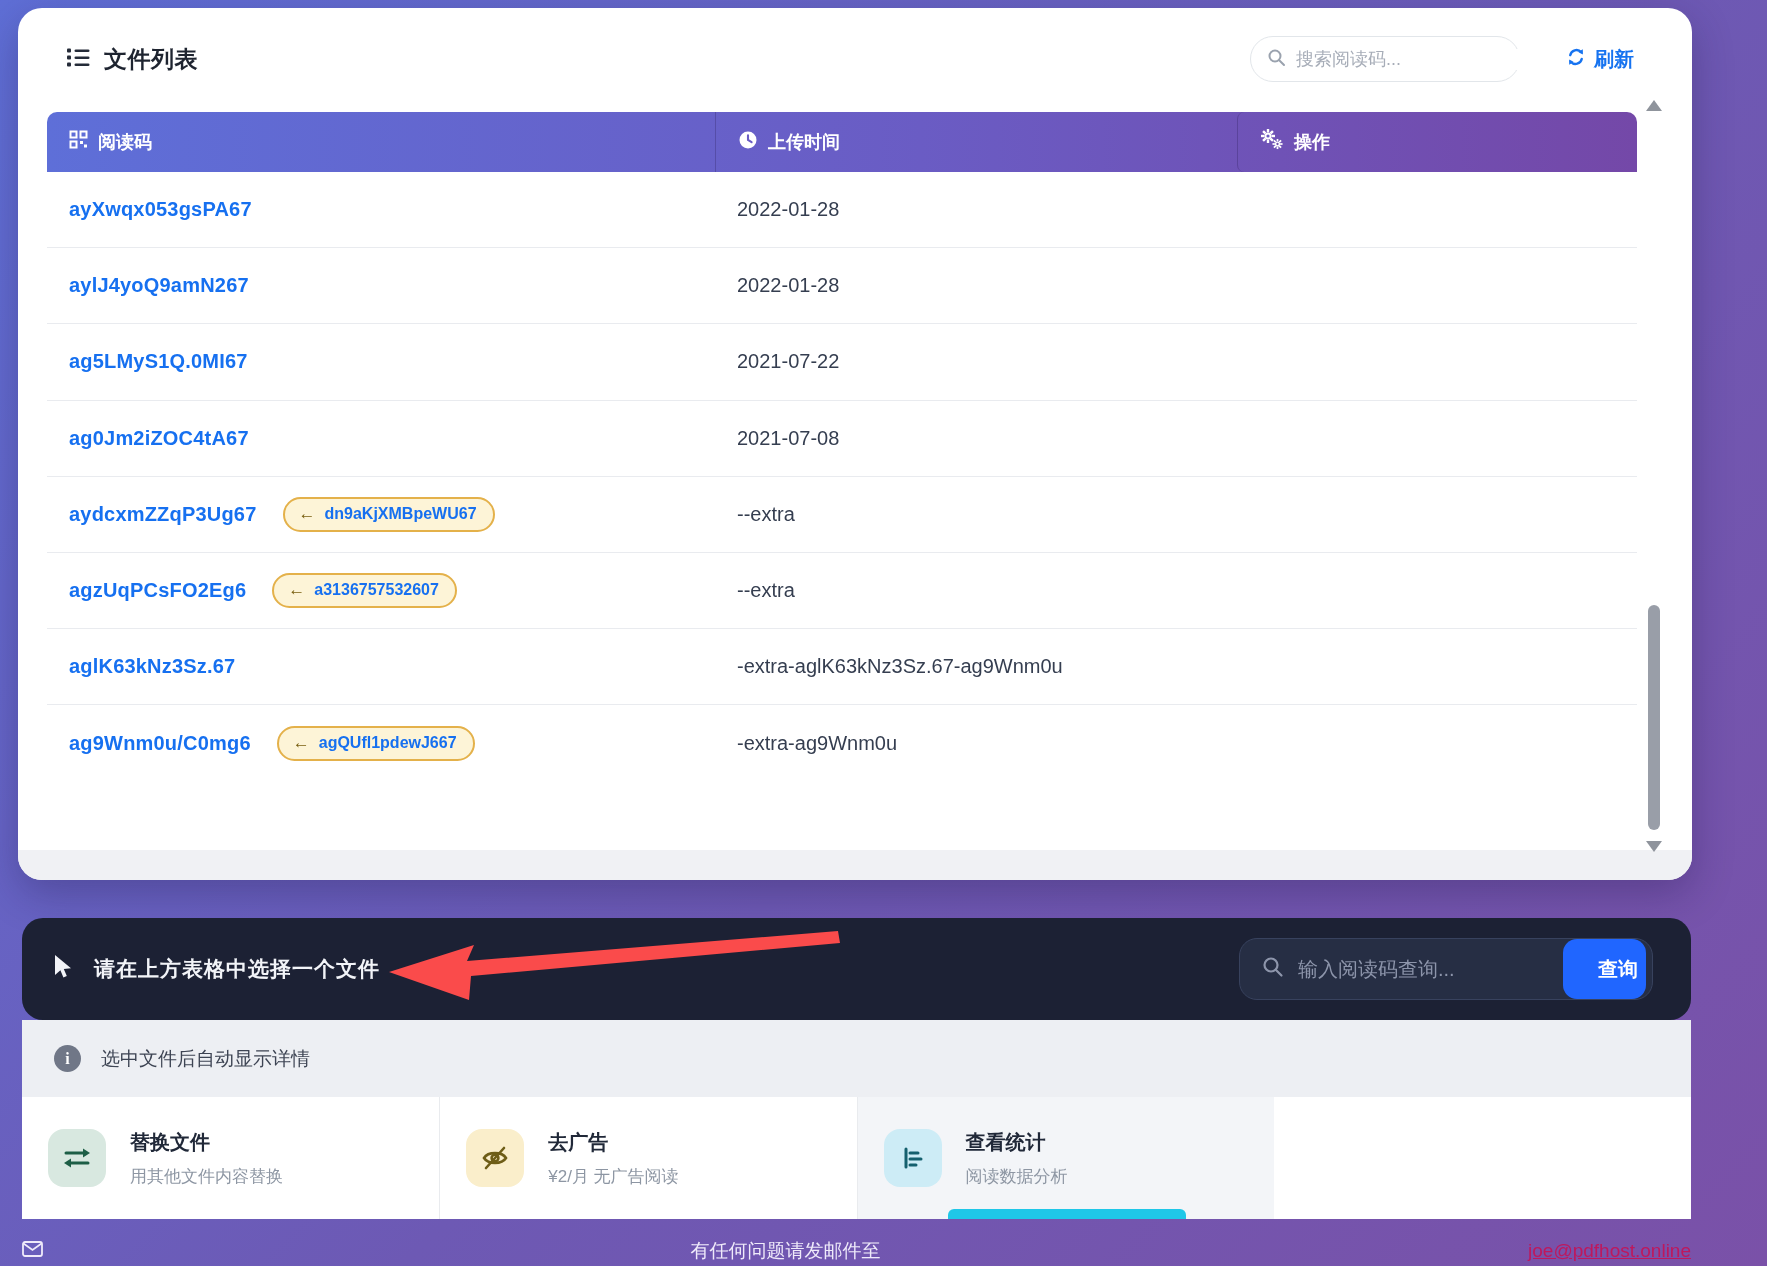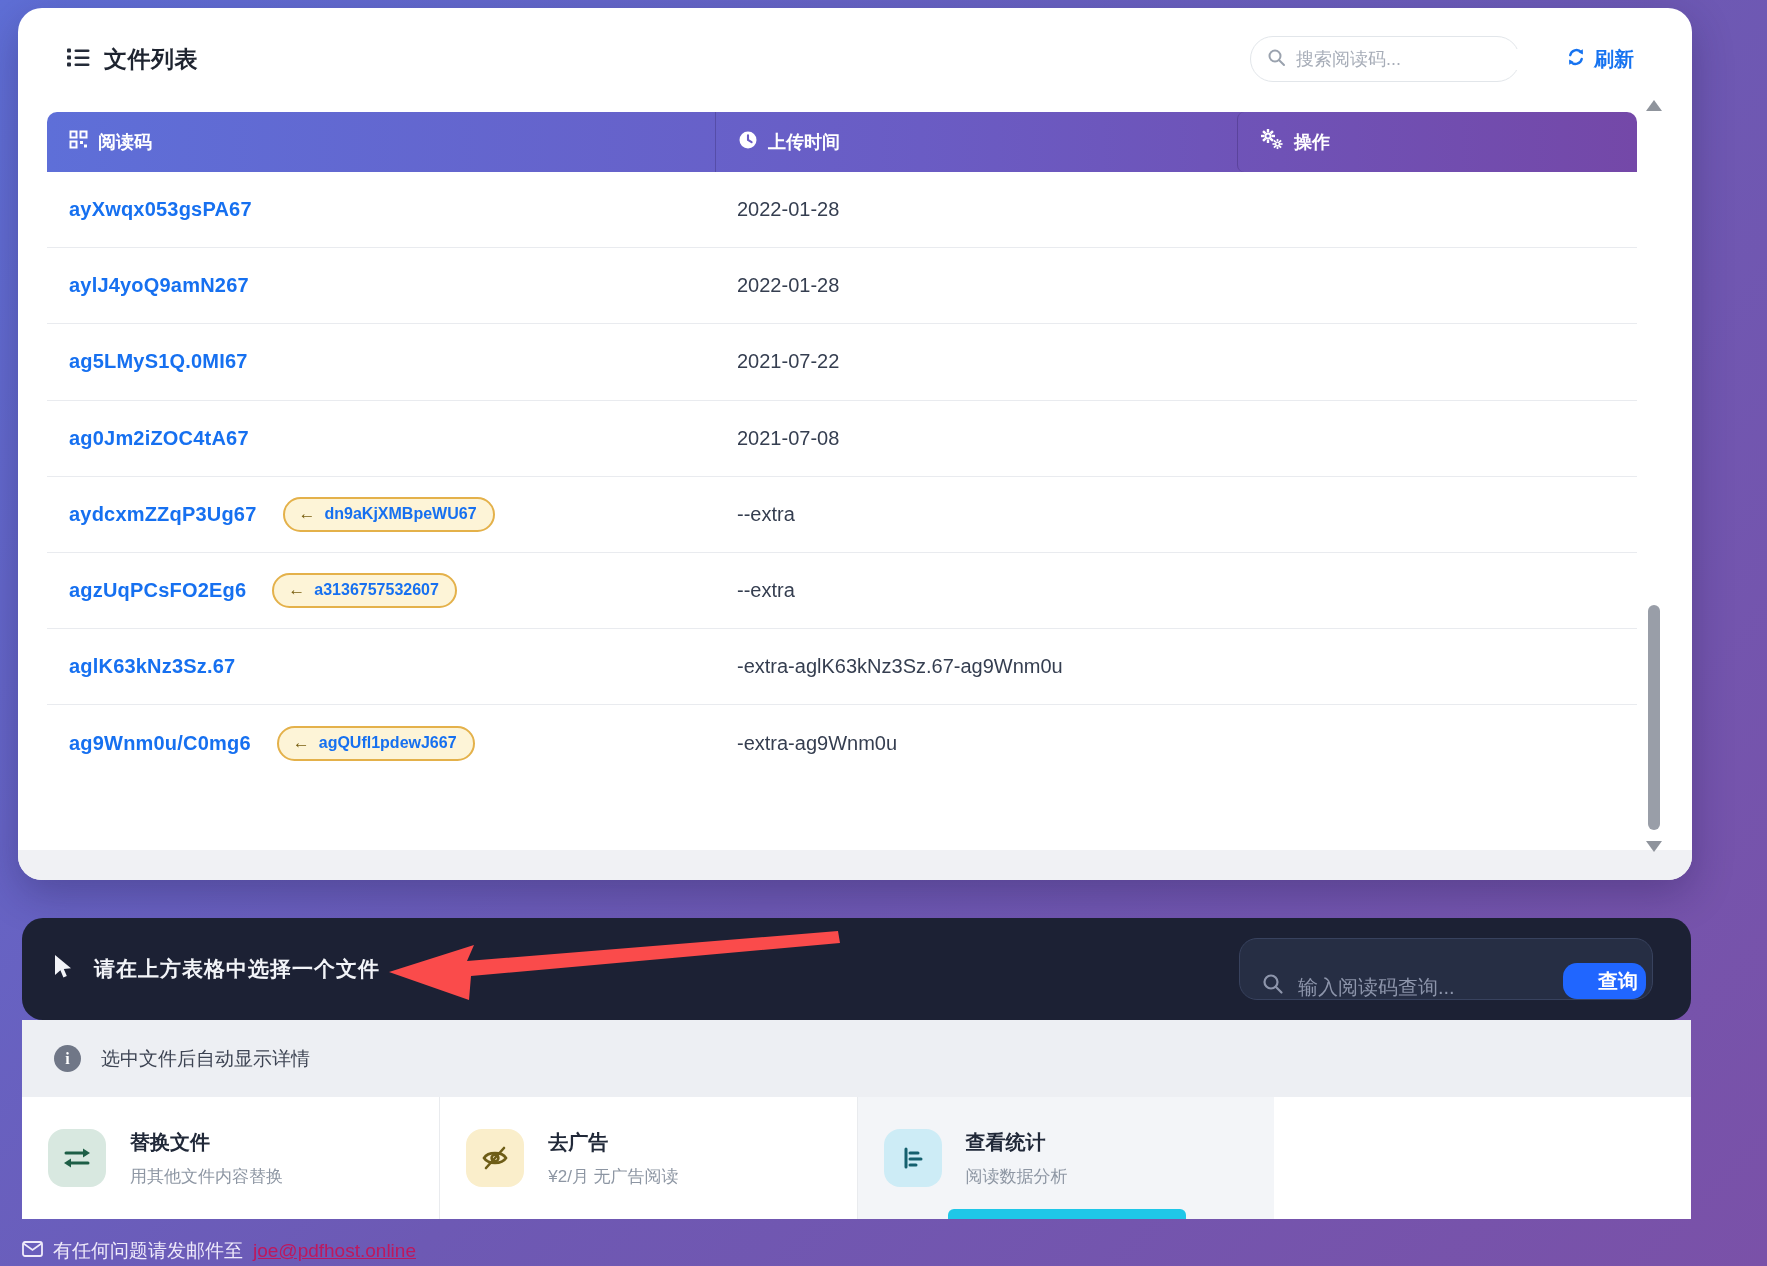--- a/index.html
+++ b/index.html
@@ -59,46 +59,46 @@
   .scroll-arrow.up { border-bottom:11px solid #8f949c; }
   .scroll-arrow.down { position:absolute; bottom:0; left:2px; border-top:11px solid #8f949c; }
   .scroll-thumb { position:absolute; left:4px; top:505px; width:12px; height:225px; background:#999ea8; border-radius:8px; }
 
   
   .bottom-panel { position:absolute; left:22px; top:918px; width:1669px; }
   .prompt-bar { position:relative; height:102px; background:#1c2134; display:flex; align-items:center; padding:0 38px 0 30px;border-radius:21px; }
   .prompt-msg { color:#f2f4f8; font-size:21px; font-weight:600; margin-left:20px; letter-spacing:1px; }
   .red-arrow { position:absolute; left:0; top:0; width:100%; height:100%; pointer-events:none; }
   .query-pill { margin-left:auto; width:414px; height:62px; background:#262e44; border:1px solid #38425e;
-    border-radius:18px; display:flex; align-items:flex-end; padding-left:22px; }
+    border-radius:18px; display:flex; align-items:center; padding-left:22px; }
   .query-pill input { background:transparent; border:none; outline:none; flex:1; margin-left:14px;
     font-size:20px; color:#cfd5e4; font-family:inherit; }
   .query-pill input::placeholder { color:#8d95ab; }
-  .query-btn { width:90px; height:36px; margin-right:6px; border:none; border-radius:14px; background:#2066ff;
+  .query-btn { width:90px; height:60px; margin-right:6px; border:none; border-radius:14px; background:#2066ff;
     color:#fff; font-size:20px; font-weight:700; font-family:inherit; cursor:pointer;padding-left:27px; }
 
   .info-bar { height:77px; background:#edeff3; display:flex; align-items:center; gap:20px; padding-left:32px; }
   .info-circle { width:27px; height:27px; border-radius:50%; background:#707787; color:#fff;
     display:flex; align-items:center; justify-content:center; font-size:16px; font-weight:700; font-family:"Liberation Serif",serif; }
   .info-text { color:#3d4453; font-size:19px; }
 
   .actions-row { height:122px; background:#fff; display:grid; grid-template-columns:repeat(4,1fr); }
   .action-cell { display:flex; align-items:center; gap:24px; padding-left:26px; position:relative; }
   .action-cell + .action-cell { border-left:1px solid #e9ebee; }
   .action-icon { width:58px; height:58px; border-radius:16px; display:flex; align-items:center; justify-content:center; flex:0 0 auto; }
   .icon-swap { background:#d8e8e0; } .icon-ads { background:#faeecb; }
   .icon-trash { background:#f5d7dc; } .icon-stats { background:#cdecf6; }
   .action-title { font-size:20px; font-weight:700; color:#202838; }
   .action-sub { font-size:17px; color:#8d96a3; margin-top:9px; }
   .cell-stats { background:#f3f5f8; }
   .stats-btn-sliver { position:absolute; left:90px; bottom:0; width:238px; height:10px;
     background:#1fc7e8; border:none; border-radius:6px 6px 0 0; cursor:pointer; }
 
   .footer { position:absolute; left:22px; top:1238px; width:1669px; display:flex; align-items:center;
-    justify-content:flex-start; gap:10px; color:#efeafa; font-size:19px; }
+    justify-content:space-between; gap:24px; color:#efeafa; font-size:19px; }
   .footer a { color:#be185d; }
 </style>
 </head>
 <body>
 
 <div class="page">
 
   <section class="card">
     <div class="card-header">
       <div class="title-wrap">

